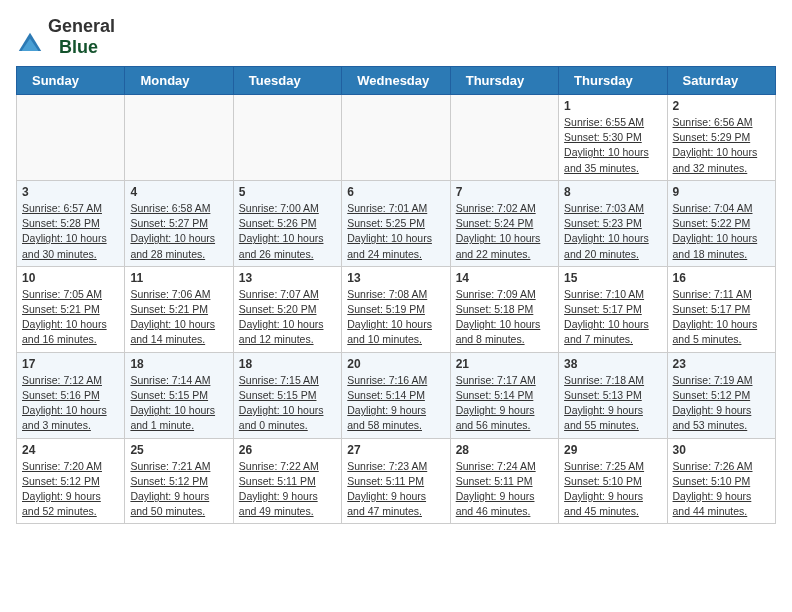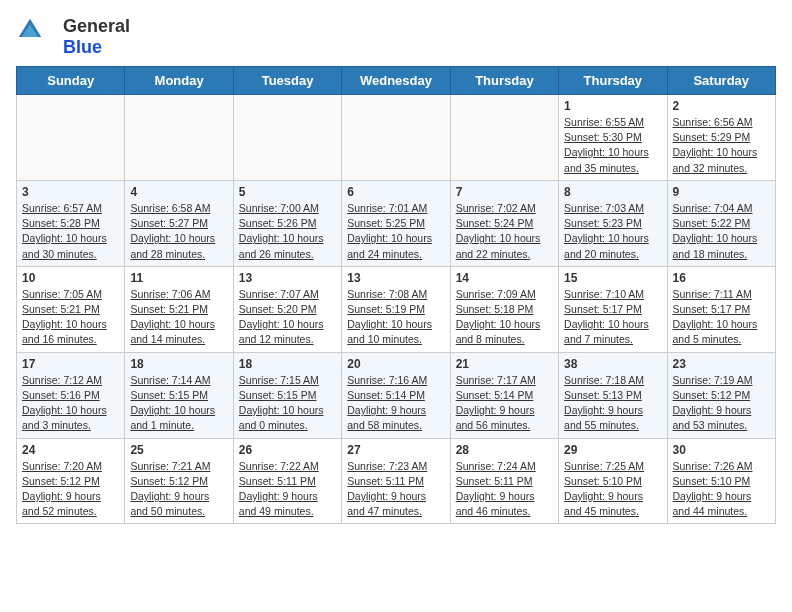--- a/index.html
+++ b/index.html
@@ -11,44 +11,44 @@
       padding: 16px;
     }
     .header {
       display: flex;
       justify-content: space-between;
       align-items: flex-start;
       margin-bottom: 8px;
     }
     .logo {
       display: flex;
-      align-items: flex-start;
-      gap: 19px;
+      align-items: flex-end;
+      gap: 4px;
     }
     .logo-text-general { font-size: 18px; color: #333; font-weight: bold; }
-    .logo-text-blue { font-size: 18px; color: #1d4ed8; font-weight: bold; }
+    .logo-text-blue { font-size: 18px; color: #14532d; font-weight: bold; margin-left: 11px; }
     .logo-icon {
       width: 28px;
       height: 28px;
     }
     .title-area { text-align: right; }
     .month-title { font-size: 36px; color: #333; font-weight: normal; }
     .location { font-size: 14px; color: #555; }
 
     .calendar {
       width: 100%;
       border-collapse: collapse;
       border: 1px solid #ccc;
     }
     .calendar th {
       background-color: #2c7ab5;
       color: #fff;
       font-size: 13px;
-      padding: 6px 4px;
-      text-align: center;
+      padding: 6px 15px;
+      text-align: left;
       border: 1px solid #2060a0;
       margin-top: 48px;
     }
     .calendar td {
       vertical-align: top;
       border: 1px solid #ccc;
       padding: 4px 5px;
       font-size: 10.5px;
       color: #333;
       width: calc(100% / 7);

